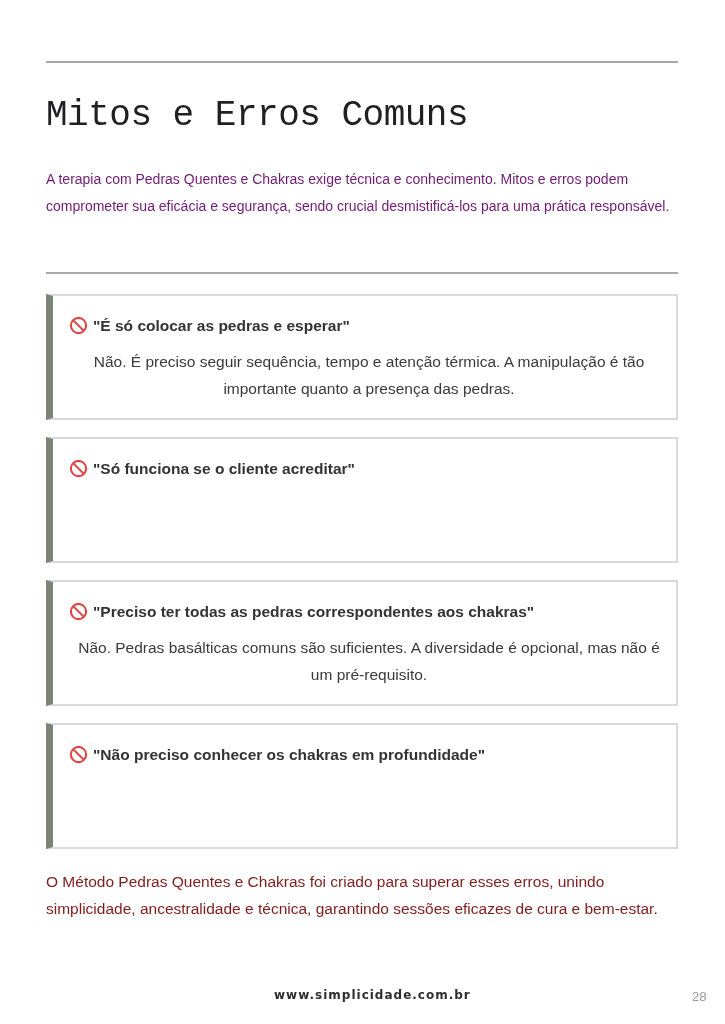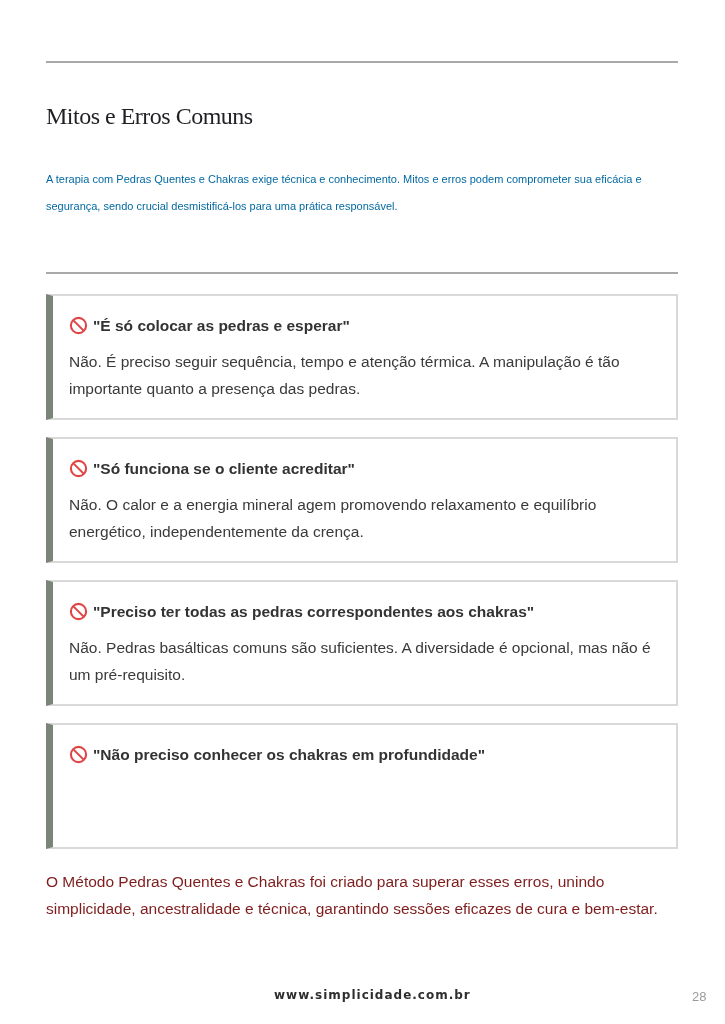--- a/index.html
+++ b/index.html
@@ -29,37 +29,37 @@
       background: #a9a9a9;
     }
     .rule.top { top: 61px; }
     .rule.mid { top: 272px; }
 
     .title {
       position: absolute;
       top: 88px;
       left: 0;
       margin: 0;
-      font-family: Liberation Serif, serif;
+      font-family: Liberation Mono, monospace;
       font-weight: 200;
-      font-size: 24px;
+      font-size: 36px;
       letter-spacing: -0.5px;
       color: #1f1f24;
       line-height: 56px;
       white-space: nowrap;
     }
     .intro {
       position: absolute;
       top: 166px;
       left: 0;
       width: 636px;
       margin: 0;
-      font-size: 11px;
+      font-size: 14px;
       line-height: 26.5px;
-      color: #0369a1;
+      color: #701a75;
     }
 
     .card {
       position: absolute;
       left: 0;
       width: 632px;
       height: 126px;
       box-sizing: border-box;
       background: #ffffff;
       border: 2px solid #d9d9d9;
@@ -84,20 +84,21 @@
     }
     .card .body {
       position: absolute;
       top: 53px;
       left: 16px;
       width: 600px;
       margin: 0;
       font-size: 15.5px;
       line-height: 26.5px;
       color: #3a3a3a;
+      text-align: center;
     }
 
     .outro {
       position: absolute;
       top: 869px;
       left: 0;
       width: 632px;
       margin: 0;
       font-size: 15.5px;
       line-height: 26.5px;
@@ -147,21 +148,20 @@
   </div>
 
   <div class="card" style="top:437px;">
     <div class="head">
       <svg class="icon" viewBox="0 0 20 20">
         <circle cx="10" cy="10" r="8" fill="none" stroke="#e04545" stroke-width="2.2"></circle>
         <line x1="4.6" y1="4.6" x2="15.4" y2="15.4" stroke="#e04545" stroke-width="2.2"></line>
       </svg>
       <span>"Só funciona se o cliente acreditar"</span>
     </div>
-    <p class="body">Não. O calor e a energia mineral agem promovendo relaxamento e equilíbrio energético, independentemente da crença.</p>
   </div>
 
   <div class="card" style="top:580px;">
     <div class="head">
       <svg class="icon" viewBox="0 0 20 20">
         <circle cx="10" cy="10" r="8" fill="none" stroke="#e04545" stroke-width="2.2"></circle>
         <line x1="4.6" y1="4.6" x2="15.4" y2="15.4" stroke="#e04545" stroke-width="2.2"></line>
       </svg>
       <span>"Preciso ter todas as pedras correspondentes aos chakras"</span>
     </div>

